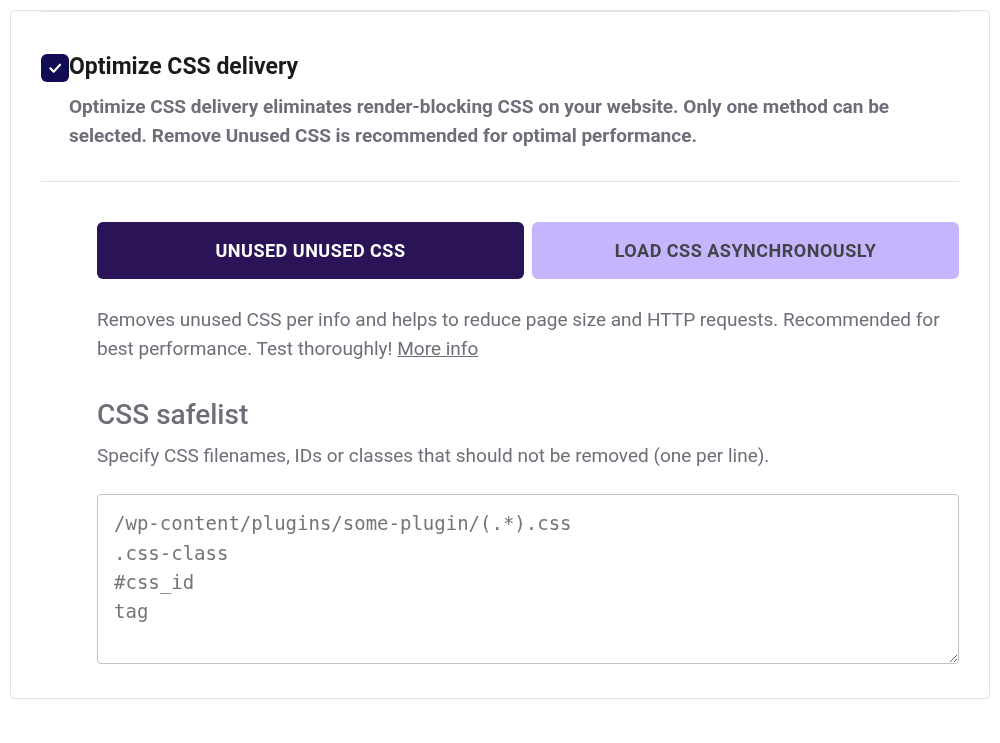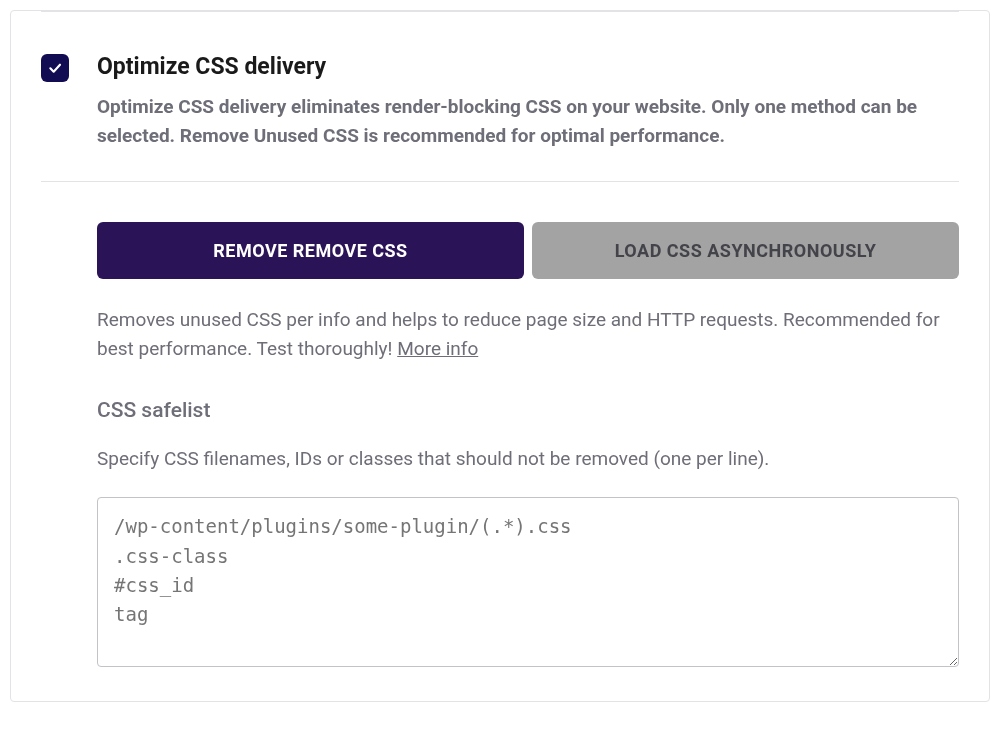--- a/index.html
+++ b/index.html
@@ -37,21 +37,20 @@
       display: flex;
       align-items: center;
       justify-content: center;
       margin-top: 2px;
     }
     .checkbox svg {
       width: 16px;
       height: 16px;
     }
     .header-text {
-      margin-left: 28px;
       flex: 1;
     }
     .title {
       font-size: 23px;
       font-weight: 700;
       color: #1a1a1a;
       line-height: 1.3;
       margin-bottom: 10px;
     }
     .description {
@@ -82,40 +81,40 @@
       letter-spacing: 0.5px;
       text-align: center;
       cursor: pointer;
       font-family: inherit;
     }
     .tab-active {
       background: #2a1457;
       color: #ffffff;
     }
     .tab-inactive {
-      background: #a3a3a3;
+      background: #c4b5fd;
       color: #43434a;
     }
     .method-description {
       font-size: 19px;
       font-weight: 400;
       color: #6e6e78;
       line-height: 1.55;
       margin-bottom: 34px;
     }
     .more-info {
       color: #6e6e78;
       text-decoration: underline;
       cursor: pointer;
     }
     .safelist-title {
-      font-size: 21px;
+      font-size: 28px;
       font-weight: 500;
       color: #6e6e78;
-      margin-bottom: 22px;
+      margin-bottom: 10px;
     }
     .safelist-desc {
       font-size: 19px;
       font-weight: 400;
       color: #6e6e78;
       line-height: 1.55;
       margin-bottom: 24px;
     }
     .safelist-textarea {
       width: 100%;
@@ -146,21 +145,21 @@
     <div class="header-text">
       <div class="title">Optimize CSS delivery</div>
       <div class="description">Optimize CSS delivery eliminates render-blocking CSS on your website. Only one method can be selected. Remove Unused CSS is recommended for optimal performance.</div>
     </div>
   </div>
 
   <div class="divider"></div>
 
   <div class="content-block">
     <div class="tab-row">
-      <button class="tab-btn tab-active">REMOVE REMOVE CSS</button>
+      <button class="tab-btn tab-active">UNUSED UNUSED CSS</button>
       <button class="tab-btn tab-inactive">LOAD CSS ASYNCHRONOUSLY</button>
     </div>
 
     <div class="method-description">
       <span>Removes unused CSS per info and helps to reduce page size and HTTP requests. Recommended for best performance. Test thoroughly! </span><a class="more-info">More info</a>
     </div>
 
     <div class="safelist-title">CSS safelist</div>
     <div class="safelist-desc">Specify CSS filenames, IDs or classes that should not be removed (one per line).</div>
     <textarea class="safelist-textarea" placeholder="/wp-content/plugins/some-plugin/(.*).css

